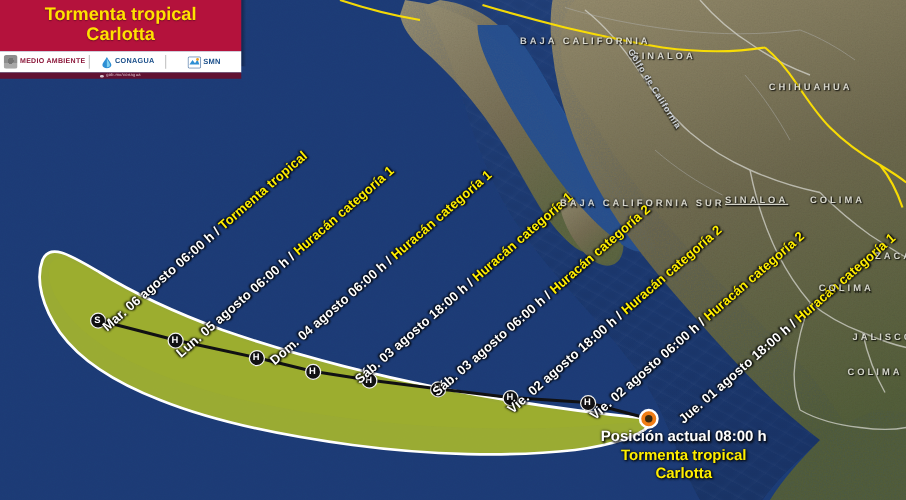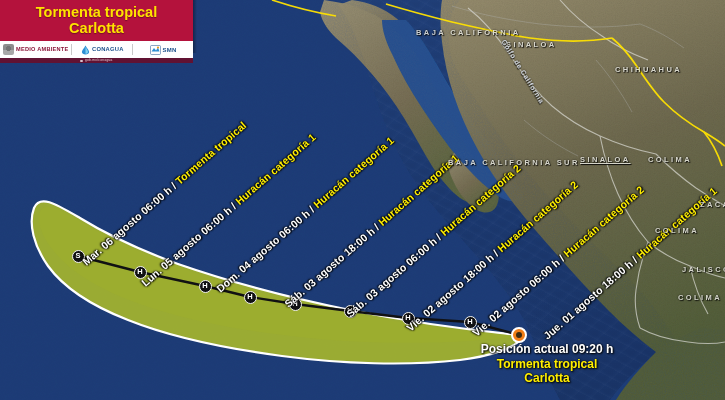--- a/index.html
+++ b/index.html
@@ -505,21 +505,21 @@
       <div class="geo" style="left: 580px; top: 155px; text-decoration: underline;">SINALOA</div>
       <div class="geo" style="left: 648px; top: 155px;">COLIMA</div>
       <div class="geo" style="left: 655px; top: 226px;">COLIMA</div>
       <div class="geo" style="left: 682px; top: 265px;">JALISCO</div>
       <div class="geo" style="left: 678px; top: 293px;">COLIMA</div>
       <div class="geo" style="left: 700px; top: 200px;">ZACATECAS</div>
       <div class="geo sea" style="left: 486px; top: 68px; transform: rotate(58deg);">Golfo de California</div>
     </div>
 
   <div id="position-caption">
-    <span class="pc-line1">Posición actual 09:20 h</span>
+    <span class="pc-line1">Posición actual 08:00 h</span>
     <span class="pc-line2">Tormenta tropical</span>
     <span class="pc-line3">Carlotta</span>
   </div>
 
   <div id="banner-edge"></div>
   <div id="header-banner">
     <div id="title-bar">
       <span class="t-line">Tormenta tropical</span>
       <span class="t-line">Carlotta</span>
     </div>

